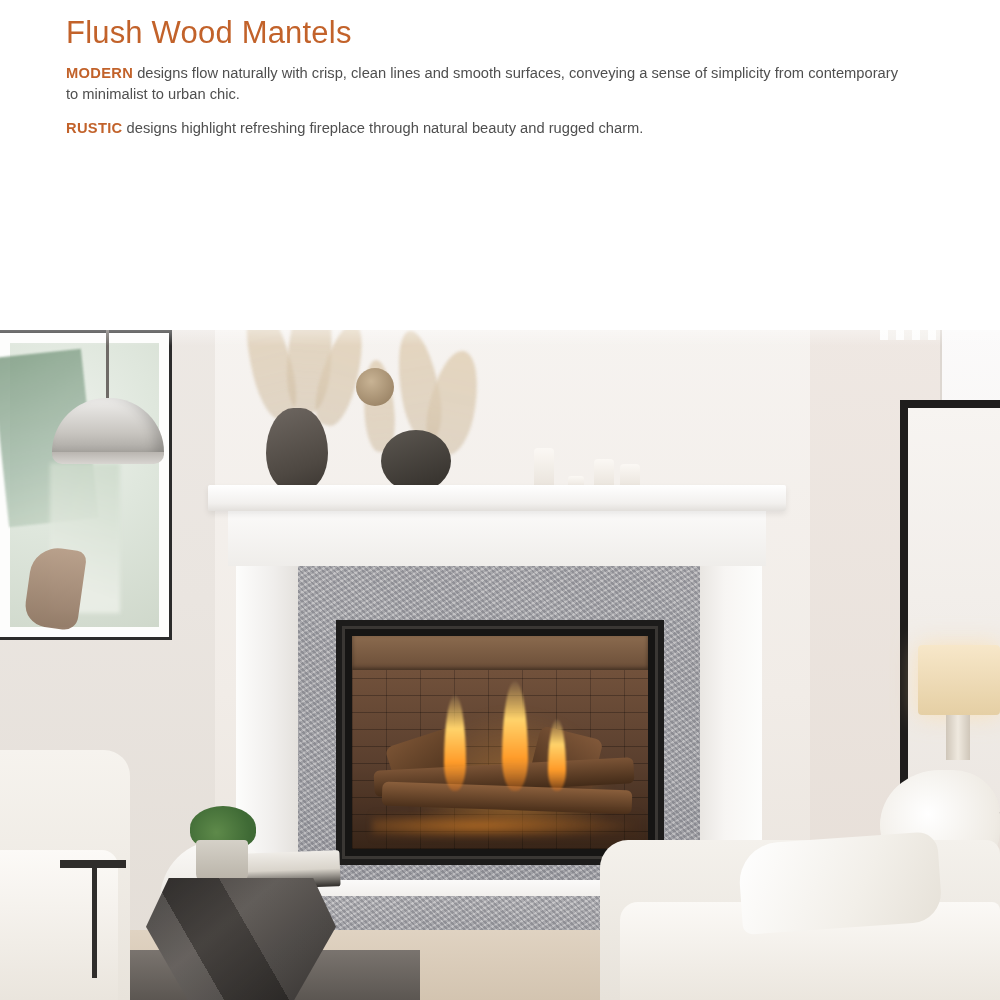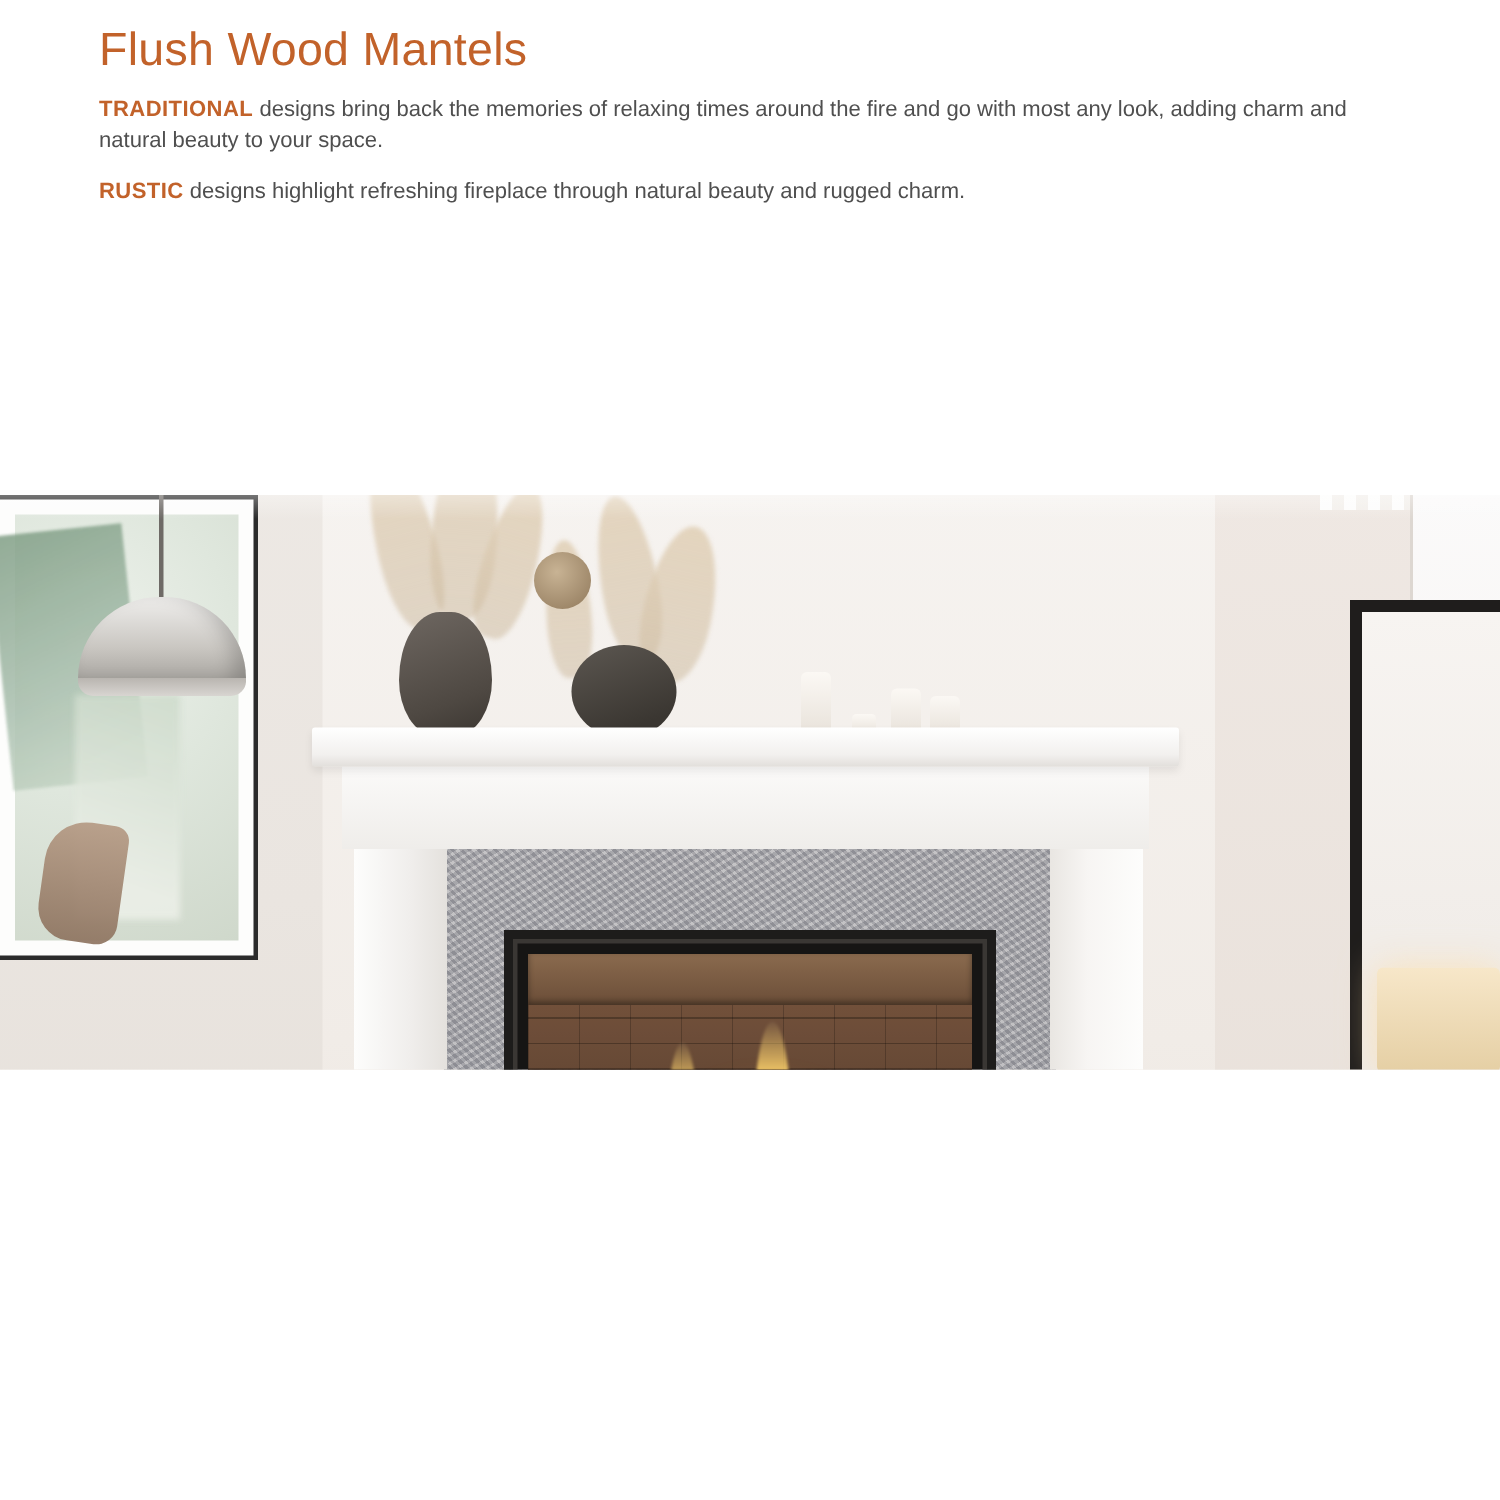--- a/index.html
+++ b/index.html
@@ -10,21 +10,21 @@
     width: 1000px;
     height: 1000px;
     overflow: hidden;
     background: #ffffff;
     font-family: "Liberation Sans", sans-serif;
     color: #4a4a4a;
   }
   .page {
     position: relative;
     width: 1000px;
-    height: 713px;
+    height: 1000px;
     overflow: hidden;
   }
 
   
   .text-block {
     position: absolute;
     left: 0;
     top: 0;
     width: 1000px;
     height: 330px;
@@ -506,24 +506,24 @@
     <div class="geo-table"></div>
     <div class="geo-facet"></div>
   </div>
 
   <div class="fade"></div>
 
   <div class="text-block">
     <h1 class="page-title">Flush Wood Mantels</h1>
 
 
-
-
     <p class="para">
-      <span class="lead">TRADITIONAL</span><span> designs bring back the memories of relaxing times around the fire and go with most any look, adding charm and natural beauty to your space.</span>
+      <span class="lead">MODERN</span><span> designs flow naturally with crisp, clean lines and smooth surfaces, conveying a sense of simplicity from contemporary to minimalist to urban chic.</span>
     </p>
+
+
 
     <p class="para">
       <span class="lead">RUSTIC</span><span> designs highlight refreshing fireplace through natural beauty and rugged charm.</span>
     </p>
   </div>
 
 </div>
 
 </body></html>

